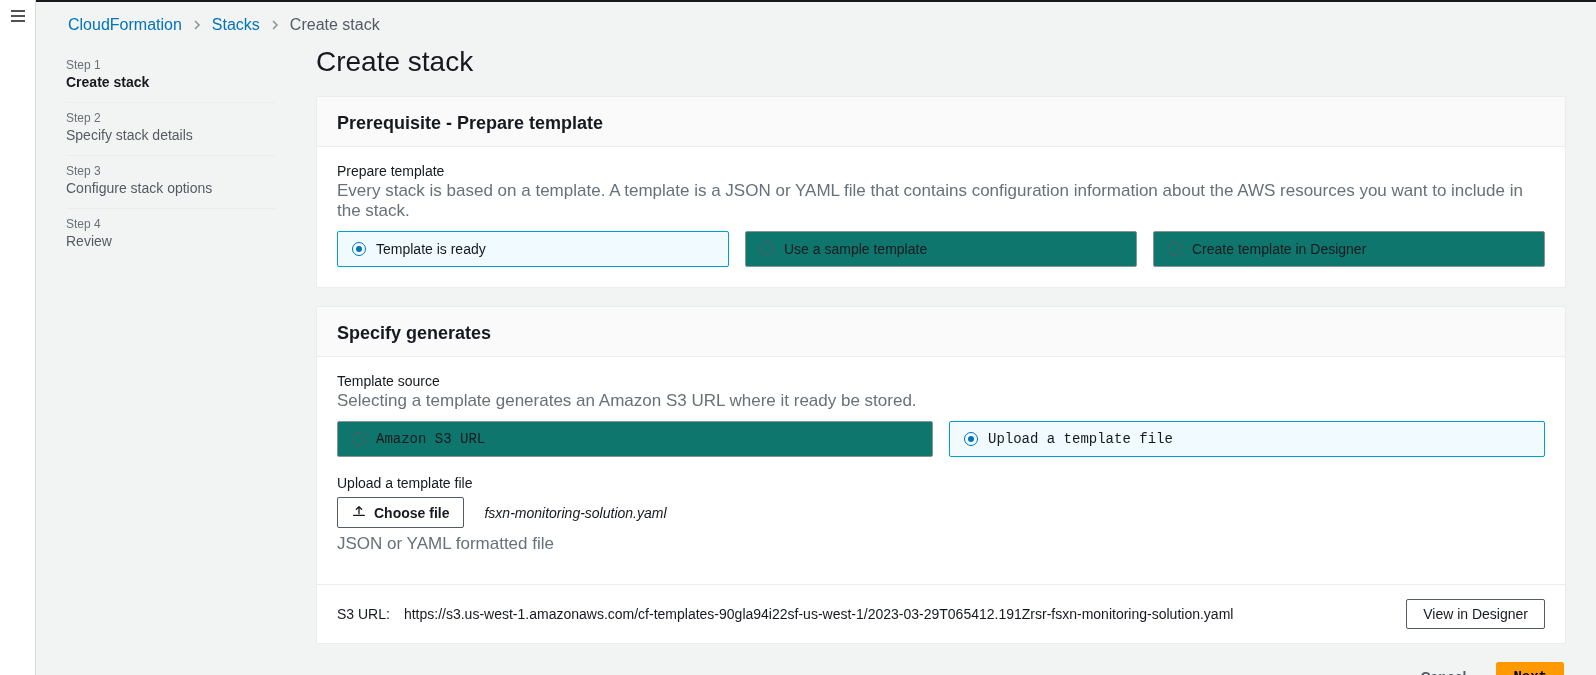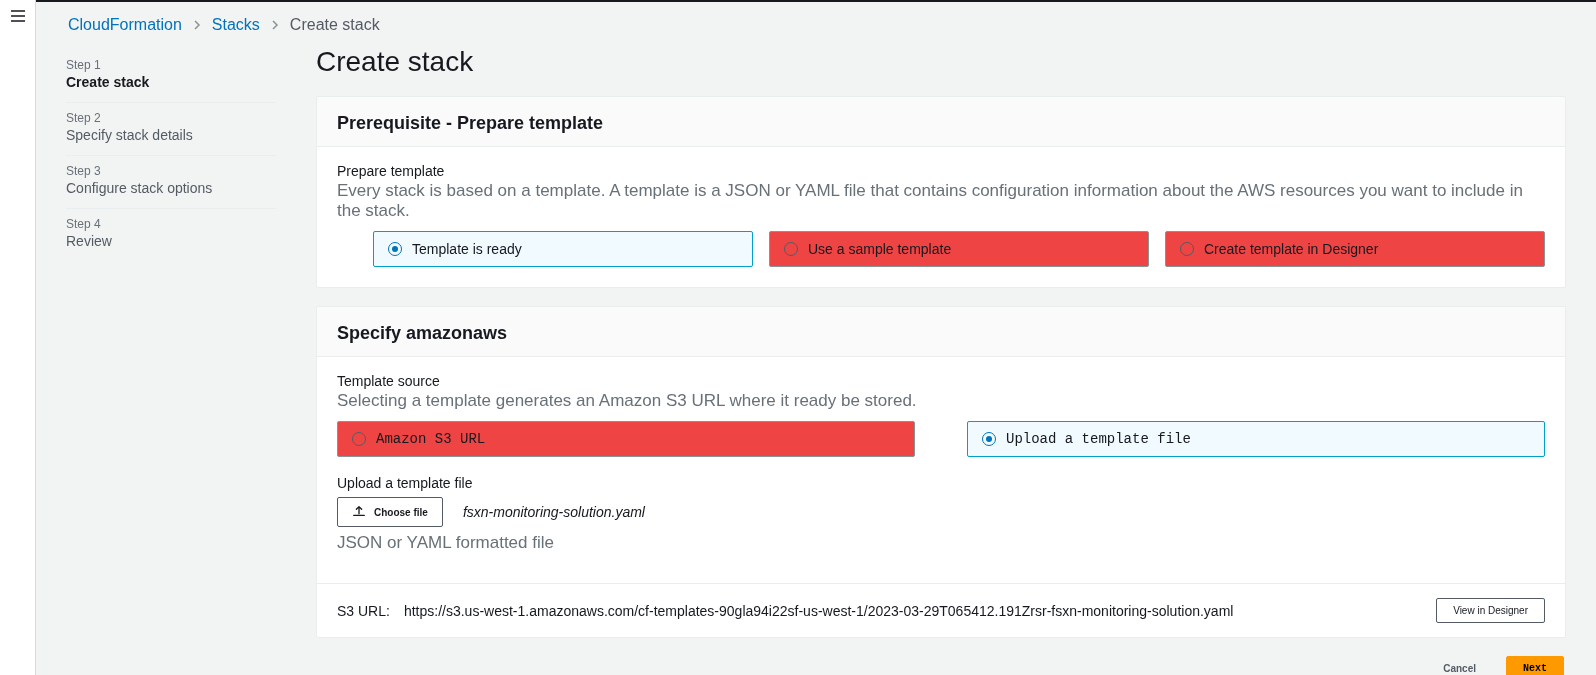--- a/index.html
+++ b/index.html
@@ -55,40 +55,40 @@
   .panel-header .sub { font-size: 12px; color: #687078; margin-top: 4px; }
   .panel-body { padding: 16px 20px 20px 20px; }
 
   .field-label { font-size: 14px; color: #16191f; margin-bottom: 2px; }
   .field-help  { font-size: 17px; color: #687078; margin-bottom: 10px; }
 
   .tile-row { display: flex; gap: 16px; }
   .tile {
     flex: 1; border: 1px solid #879596; border-radius: 2px;
     padding: 8px 14px; display:flex; align-items:center; gap:10px;
-    cursor: pointer; background:#ef4444;
+    cursor: pointer; background:#0f766e;
     min-height: 36px;
   }
-  .tile.selected { border: 1px solid #00a1c9; background: #f1faff; margin-left: 36px; }
+  .tile.selected { border: 1px solid #00a1c9; background: #f1faff; }
   .radio {
     width: 14px; height: 14px; border-radius: 50%;
     border: 1px solid #545b64; display:inline-block; position:relative; flex:0 0 auto;
   }
   .tile.selected .radio { border-color: #0073bb; }
   .tile.selected .radio::after {
     content:""; position:absolute; left:3px; top:3px; width:6px; height:6px; border-radius:50%; background:#0073bb;
   }
   .tile-label { font-size: 14px; }
 
   .tile-row.two .tile { flex: 1; font-family: Liberation Mono, monospace; }
 
   .upload-row { display:flex; align-items:center; gap: 20px; margin-top: 6px; }
   .btn {
     border: 1px solid #545b64; background: #fff; color:#16191f;
-    padding: 6px 16px; font-size: 10px; border-radius: 2px; cursor:pointer;
+    padding: 6px 16px; font-size: 14px; border-radius: 2px; cursor:pointer;
     display:inline-flex; align-items:center; gap:8px;
   }
   .btn.small { padding: 6px 14px; font-weight:700; }
   .btn.primary { background: #ff9900; border-color:#ff9900; color:#000000; font-weight:700;font-family:Liberation Mono, monospace; }
   .btn.link { border:none; background:none; color:#545b64; font-weight:700; }
   .filename { font-style: italic; font-size: 14px; }
 
   .panel-footer {
     border-top: 1px solid #eaeded;
     padding: 14px 20px;
@@ -171,21 +171,21 @@
             <label class="tile">
               <span class="radio"></span>
               <span class="tile-label">Create template in Designer</span>
             </label>
           </div>
         </div>
       </section>
 
       <section class="panel">
         <div class="panel-header with-bg">
-          <h2>Specify amazonaws</h2>
+          <h2>Specify generates</h2>
         </div>
         <div class="panel-body">
           <div class="field-label">Template source</div>
           <div class="field-help">Selecting a template generates an Amazon S3 URL where it ready be stored.</div>
           <div class="tile-row two">
             <label class="tile">
               <span class="radio"></span>
               <span class="tile-label">Amazon S3 URL</span>
             </label>
             <label class="tile selected">

